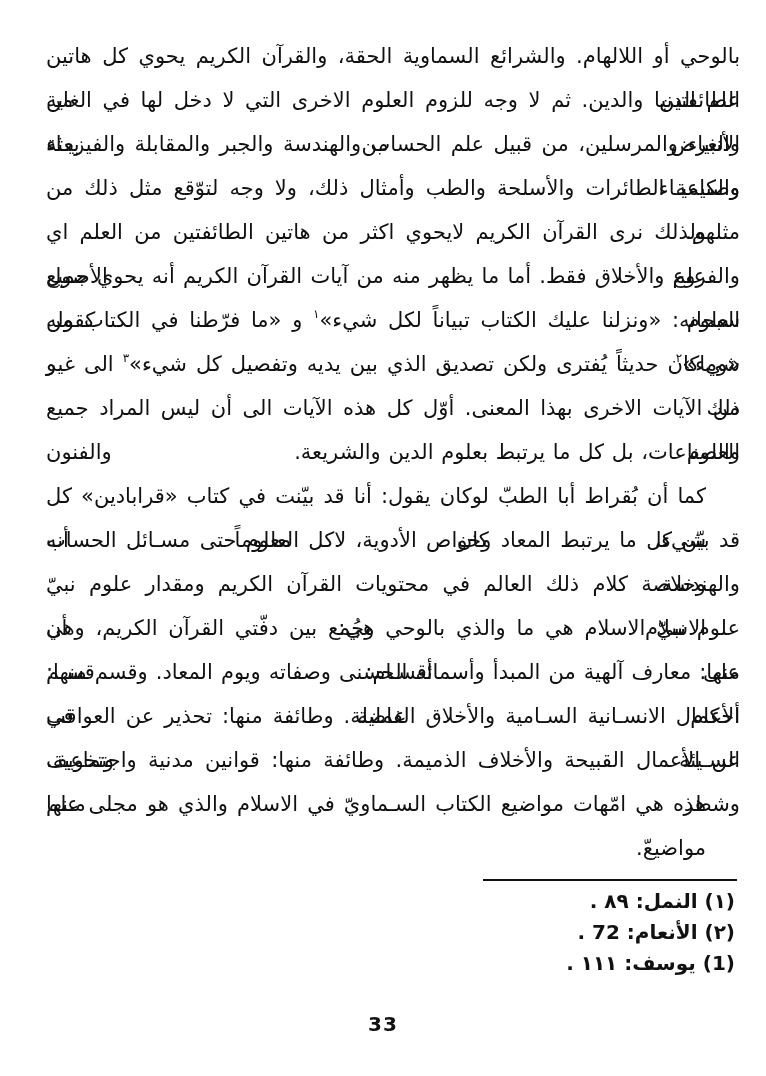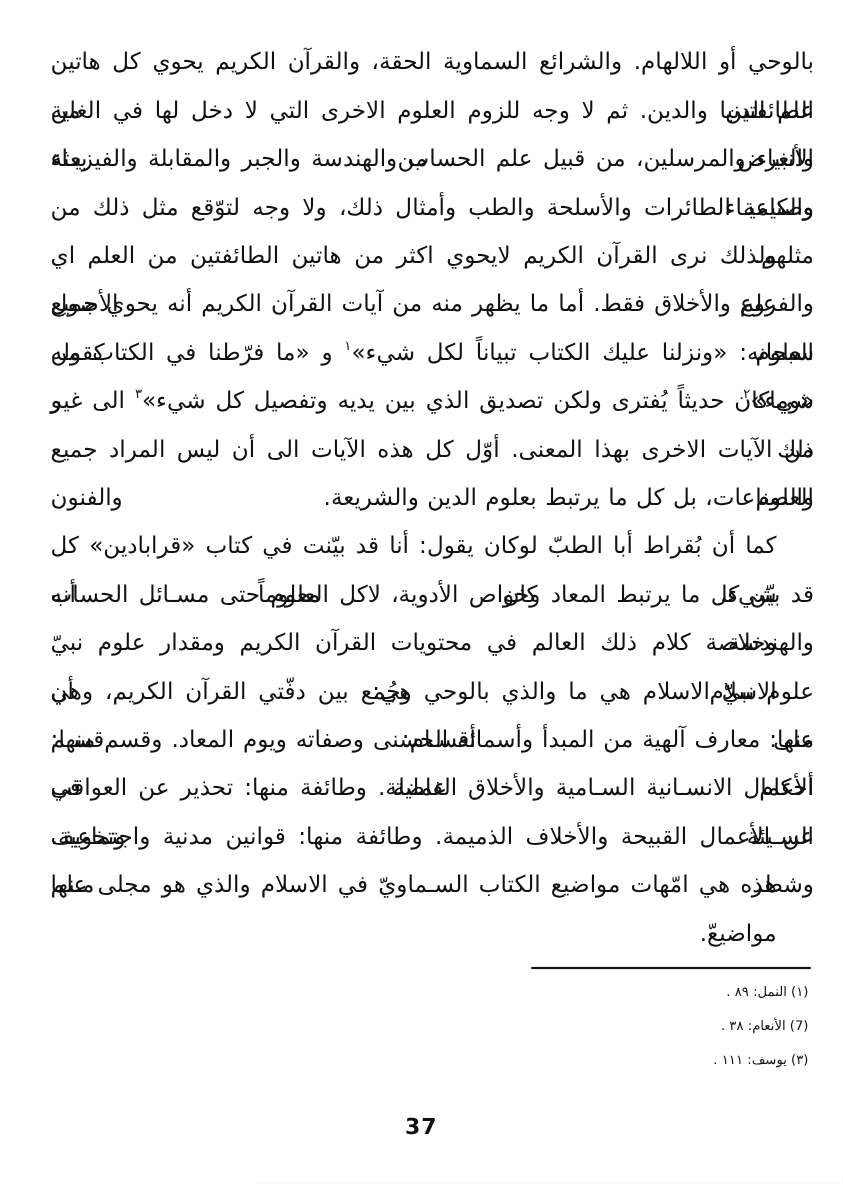--- a/index.html
+++ b/index.html
@@ -56,22 +56,22 @@
     border-top:2px solid var(--ink);
   }
   .footnotes{
     position:absolute;
     top:886px;
     right:31px;
     left:46px;
     text-align:right;
   }
   .footnote{
-    font-size:12px;
-    font-weight:normal;
+    font-size:20px;
+    font-weight:bold;
     line-height:31px;
   }
   .page-number{
     position:absolute;
     top:1012px;
     left:0;
     width:100%;
     text-align:center;
     font-size:20px;
     font-weight:bold;
@@ -101,19 +101,19 @@
       <div class="line">منها: معارف آلهية من المبدأ وأسمائه الحسنى وصفاته ويوم المعاد. وقسم منها: أحكام عملية في</div>
       <div class="line">الأعمال الانسـانية السـامية والأخلاق الفاضلة. وطائفة منها: تحذير عن العواقب السـيئة وتخويف</div>
       <div class="line">عن الأعمال القبيحة والأخلاف الذميمة. وطائفة منها: قوانين مدنية واجتماعية. وشطر مـنها</div>
       <div class="line end indent">هذه هي امّهات مواضيع الكتاب السـماويّ في الاسلام والذي هو مجلى علم مواضيعّ.</div>
     </div>
 
   <div class="footnote-sep"></div>
 
   <div class="footnotes">
       <div class="footnote">(١) النمل: ٨٩ .</div>
-      <div class="footnote">(7) الأنعام: ٣٨ .</div>
-      <div class="footnote">(٣) يوسف: ١١١ .</div>
+      <div class="footnote">(٢) الأنعام: 72 .</div>
+      <div class="footnote">(1) يوسف: ١١١ .</div>
     </div>
 
-  <div class="page-number">37</div>
+  <div class="page-number">33</div>
 
 </div>
 
 </body></html>

